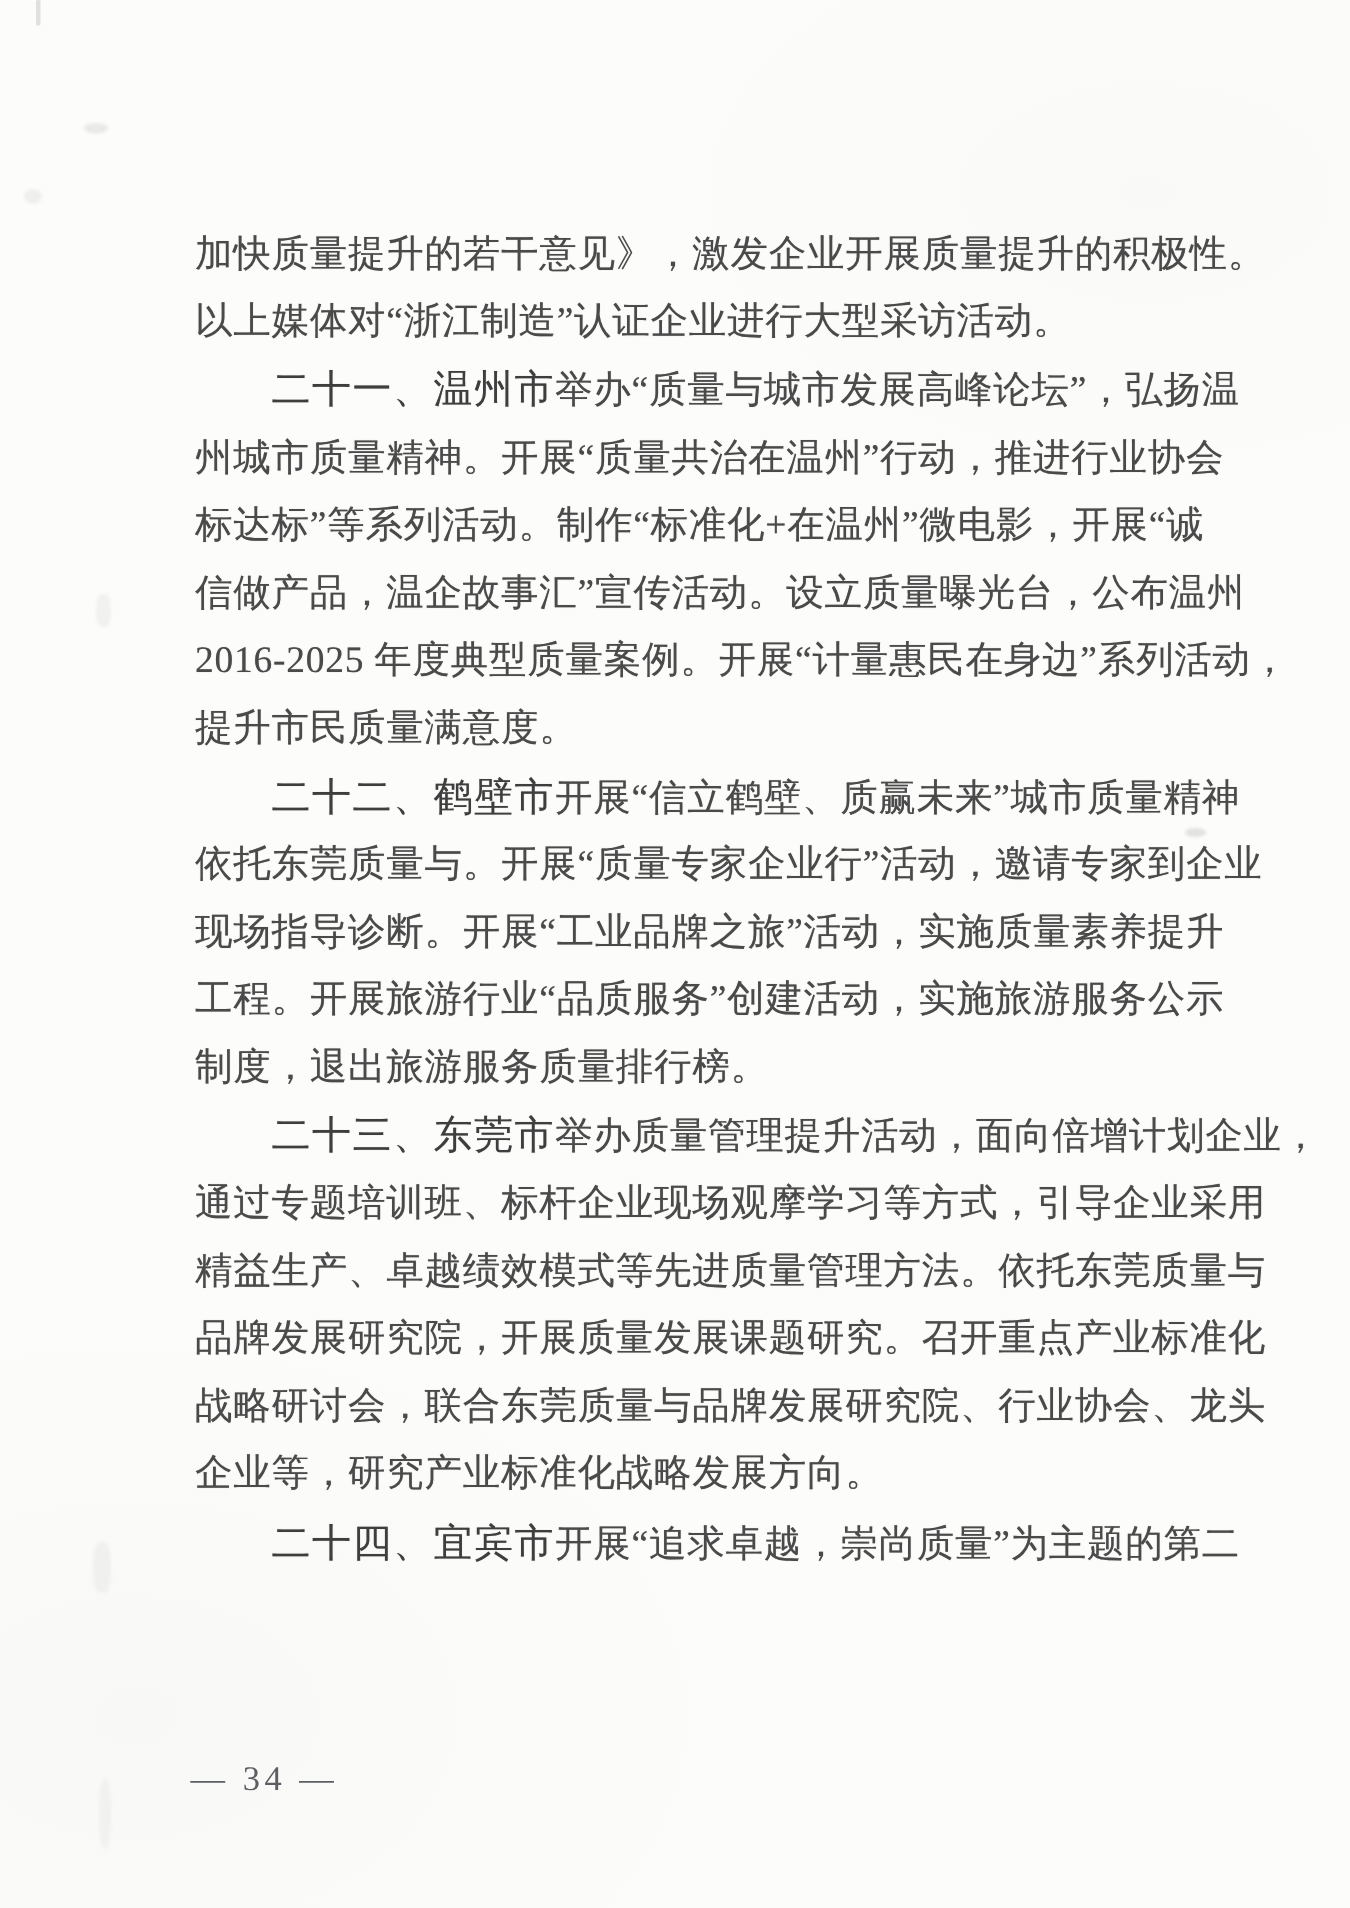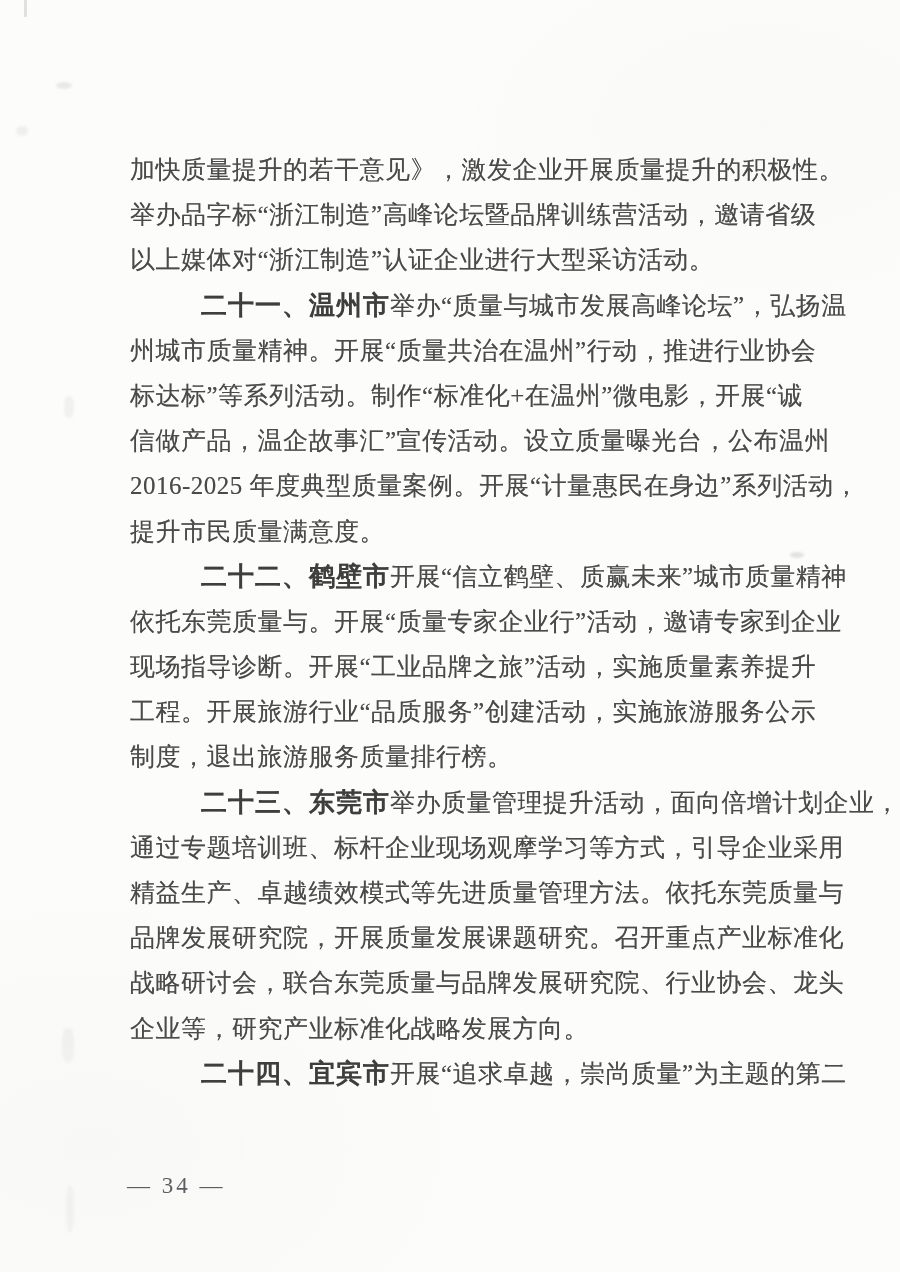--- a/index.html
+++ b/index.html
@@ -35,25 +35,24 @@
     white-space: nowrap;
     font-size: 25px;
     letter-spacing: 0.5px;
     color: #4a4a4a;
     text-shadow: 0 0 0.5px rgba(74,74,74,0.55);
   }
   .line.indent {
     padding-left: 51px;
   }
   .para-heading {
-    font-weight: 700;
+    font-weight: 400;
     font-size: 26px;
     color: #3e3e3e;
     letter-spacing: 1px;
-    margin-left: 20px;
   }
   .page-number {
     position: absolute;
     left: 127px;
     top: 1145px;
     font-size: 23px;
     letter-spacing: 3px;
     color: #5b5e63;
     margin-top: 28px;
   }
@@ -75,21 +74,20 @@
   <span class="artifact art-1"></span>
   <span class="artifact art-2"></span>
   <span class="artifact art-3"></span>
   <span class="artifact art-4"></span>
   <span class="artifact art-5"></span>
   <span class="artifact art-6"></span>
   <span class="artifact art-7"></span>
 
   <div class="content">
     <div class="line"><span>加快质量提升的若干意见》，激发企业开展质量提升的积极性。</span></div>
-    <div class="line"><span>举办品字标“浙江制造”高峰论坛暨品牌训练营活动，邀请省级</span></div>
     <div class="line"><span>以上媒体对“浙江制造”认证企业进行大型采访活动。</span></div>
     <div class="line indent"><span class="para-heading">二十一、温州市</span><span>举办“质量与城市发展高峰论坛”，弘扬温</span></div>
     <div class="line"><span>州城市质量精神。开展“质量共治在温州”行动，推进行业协会</span></div>
     <div class="line"><span>标达标”等系列活动。制作“标准化+在温州”微电影，开展“诚</span></div>
     <div class="line"><span>信做产品，温企故事汇”宣传活动。设立质量曝光台，公布温州</span></div>
     <div class="line"><span>2016-2025 年度典型质量案例。开展“计量惠民在身边”系列活动，</span></div>
     <div class="line"><span>提升市民质量满意度。</span></div>
     <div class="line indent"><span class="para-heading">二十二、鹤壁市</span><span>开展“信立鹤壁、质赢未来”城市质量精神</span></div>
     <div class="line"><span>依托东莞质量与。开展“质量专家企业行”活动，邀请专家到企业</span></div>
     <div class="line"><span>现场指导诊断。开展“工业品牌之旅”活动，实施质量素养提升</span></div>

